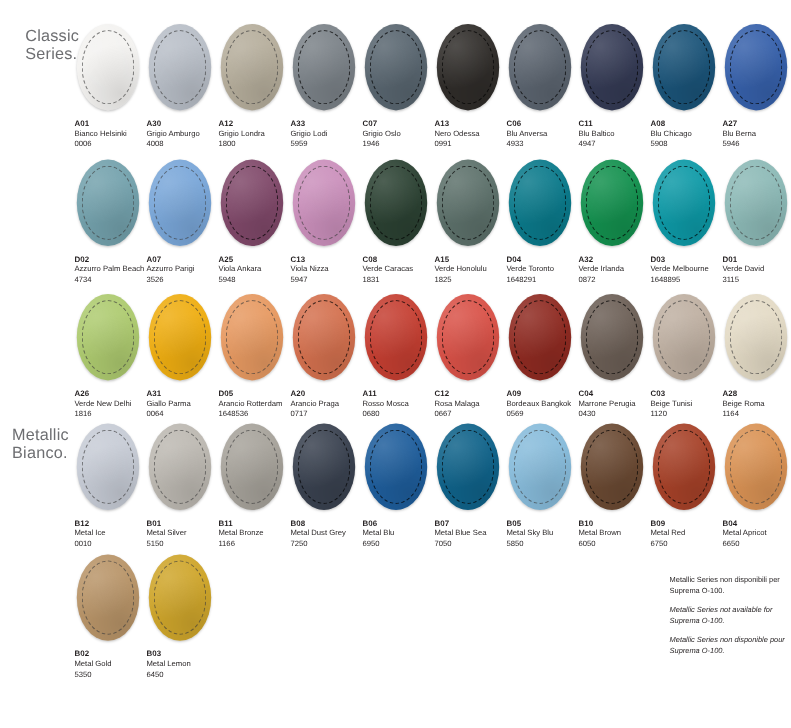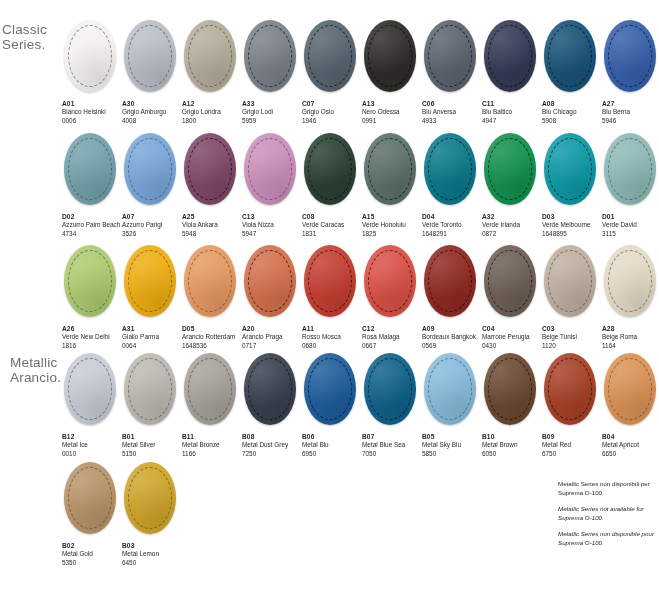--- a/index.html
+++ b/index.html
@@ -27,21 +27,21 @@
   .series-label {
     position: absolute;
     font-family: "Liberation Sans", sans-serif;
     font-size: 13.5px;
     line-height: 15px;
     color: #6d6e71;
     letter-spacing: 0.2px;
     font-weight: 400;
     white-space: pre-line;
   }
-  #series-classic  { left: 2px; top: 22px; }
+  #series-classic  { left: 21px; top: 22px; }
   #series-metallic { left: 10px; top: 355px; }
 
   
   .row {
     position: absolute;
     left: 62px;
     width: 600px;
     display: flex;
     gap: 0px;
   }
@@ -138,21 +138,21 @@
 </style>
 </head>
 <body>
 
 <div class="sheet">
 
   <div class="series-label" id="series-classic">Classic
 Series.</div>
 
   <div class="series-label" id="series-metallic">Metallic
-Arancio.</div>
+Bianco.</div>
 
   <div class="row" id="row-1">
       <div class="cell">
         <div class="swatch-wrap">
           <div class="swatch light" title="A01 Bianco Helsinki" style="background: rgb(244, 243, 241);"></div>
         </div>
         <div class="caption">
           <div class="cap-code">A01</div>
           <div class="cap-name">Bianco Helsinki</div>
           <div class="cap-num">0006</div>

